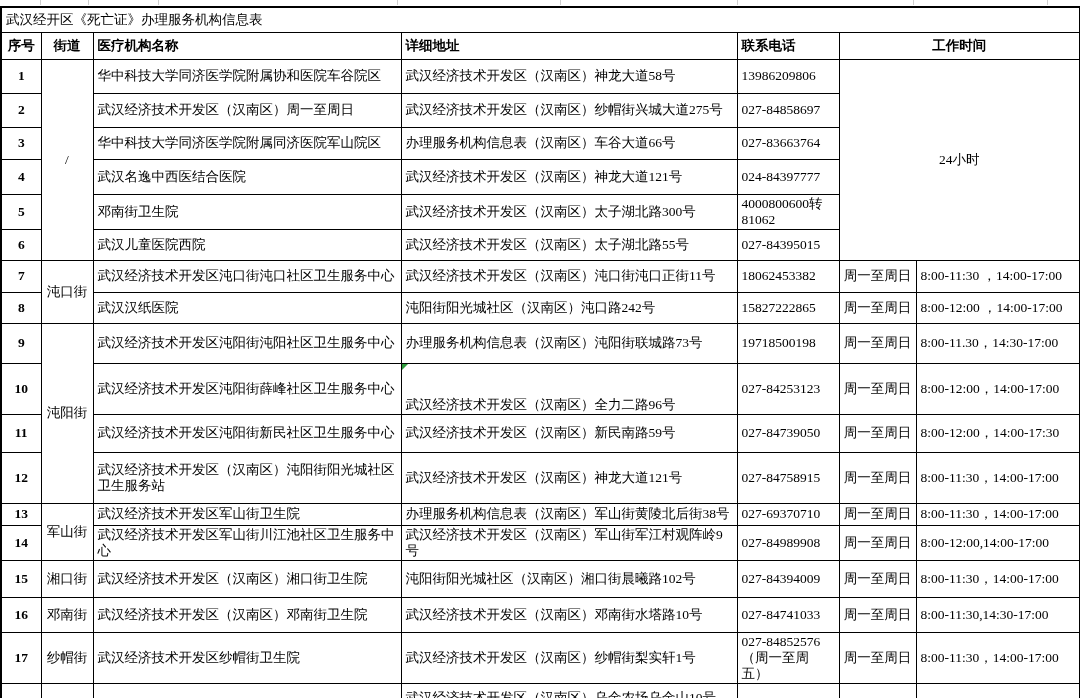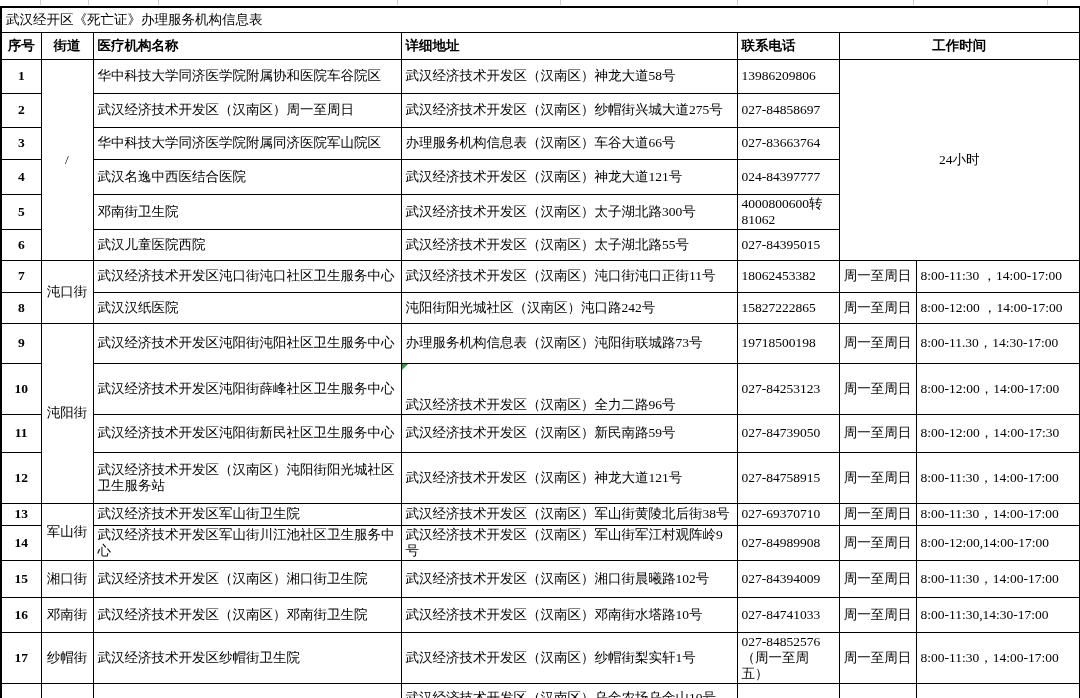--- a/index.html
+++ b/index.html
@@ -191,40 +191,40 @@
       <td class="c-addr">武汉经济技术开发区（汉南区）神龙大道121号</td>
       <td class="c-phone">027-84758915</td>
       <td class="c-days">周一至周日</td>
       <td class="c-time">8:00-11:30，14:00-17:00</td>
     </tr>
 
     <tr>
       <td class="c-no">13</td>
       <td class="c-street" rowspan="2">军山街</td>
       <td class="c-name">武汉经济技术开发区军山街卫生院</td>
-      <td class="c-addr">武汉经济技术开发区（汉南区）军山街黄陵北后街38号</td>
+      <td class="c-addr">办理服务机构信息表（汉南区）军山街黄陵北后街38号</td>
       <td class="c-phone">027-69370710</td>
       <td class="c-days">周一至周日</td>
       <td class="c-time">8:00-11:30，14:00-17:00</td>
     </tr>
     <tr>
       <td class="c-no">14</td>
       <td class="c-name">武汉经济技术开发区军山街川江池社区卫生服务中
 心</td>
       <td class="c-addr">武汉经济技术开发区（汉南区）军山街军江村观阵岭9号</td>
       <td class="c-phone">027-84989908</td>
       <td class="c-days">周一至周日</td>
       <td class="c-time">8:00-12:00,14:00-17:00</td>
     </tr>
 
     <tr>
       <td class="c-no">15</td>
       <td class="c-street">湘口街</td>
       <td class="c-name">武汉经济技术开发区（汉南区）湘口街卫生院</td>
-      <td class="c-addr">武汉经济技术开发区（汉南区）湘口街晨曦路102号</td>
+      <td class="c-addr">沌阳街阳光城社区（汉南区）湘口街晨曦路102号</td>
       <td class="c-phone">027-84394009</td>
       <td class="c-days">周一至周日</td>
       <td class="c-time">8:00-11:30，14:00-17:00</td>
     </tr>
     <tr>
       <td class="c-no">16</td>
       <td class="c-street">邓南街</td>
       <td class="c-name">武汉经济技术开发区（汉南区）邓南街卫生院</td>
       <td class="c-addr">武汉经济技术开发区（汉南区）邓南街水塔路10号</td>
       <td class="c-phone">027-84741033</td>

